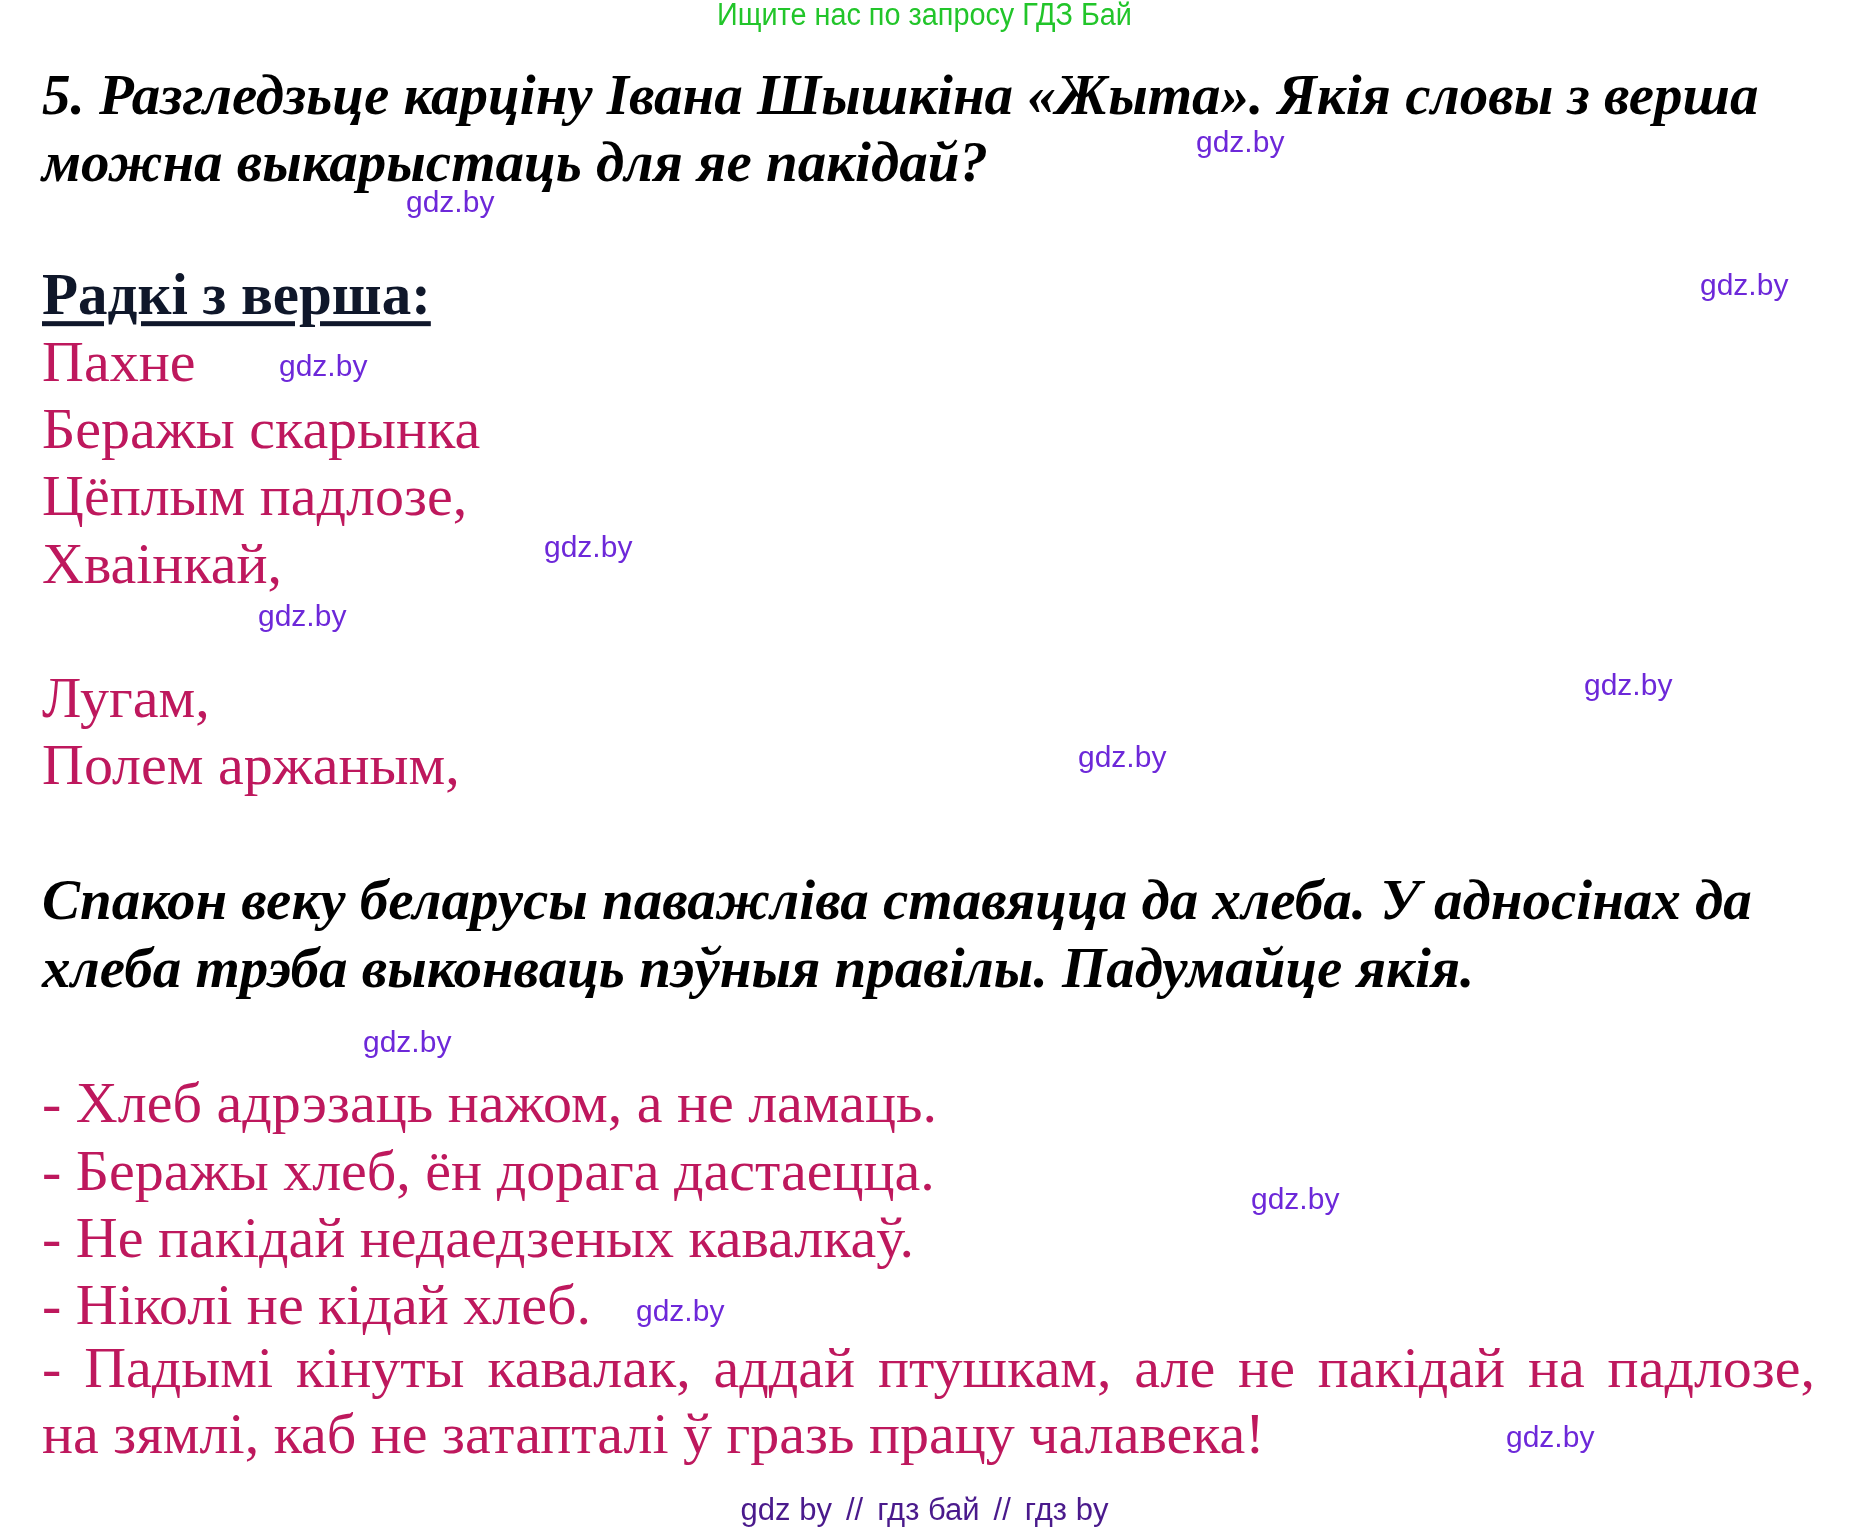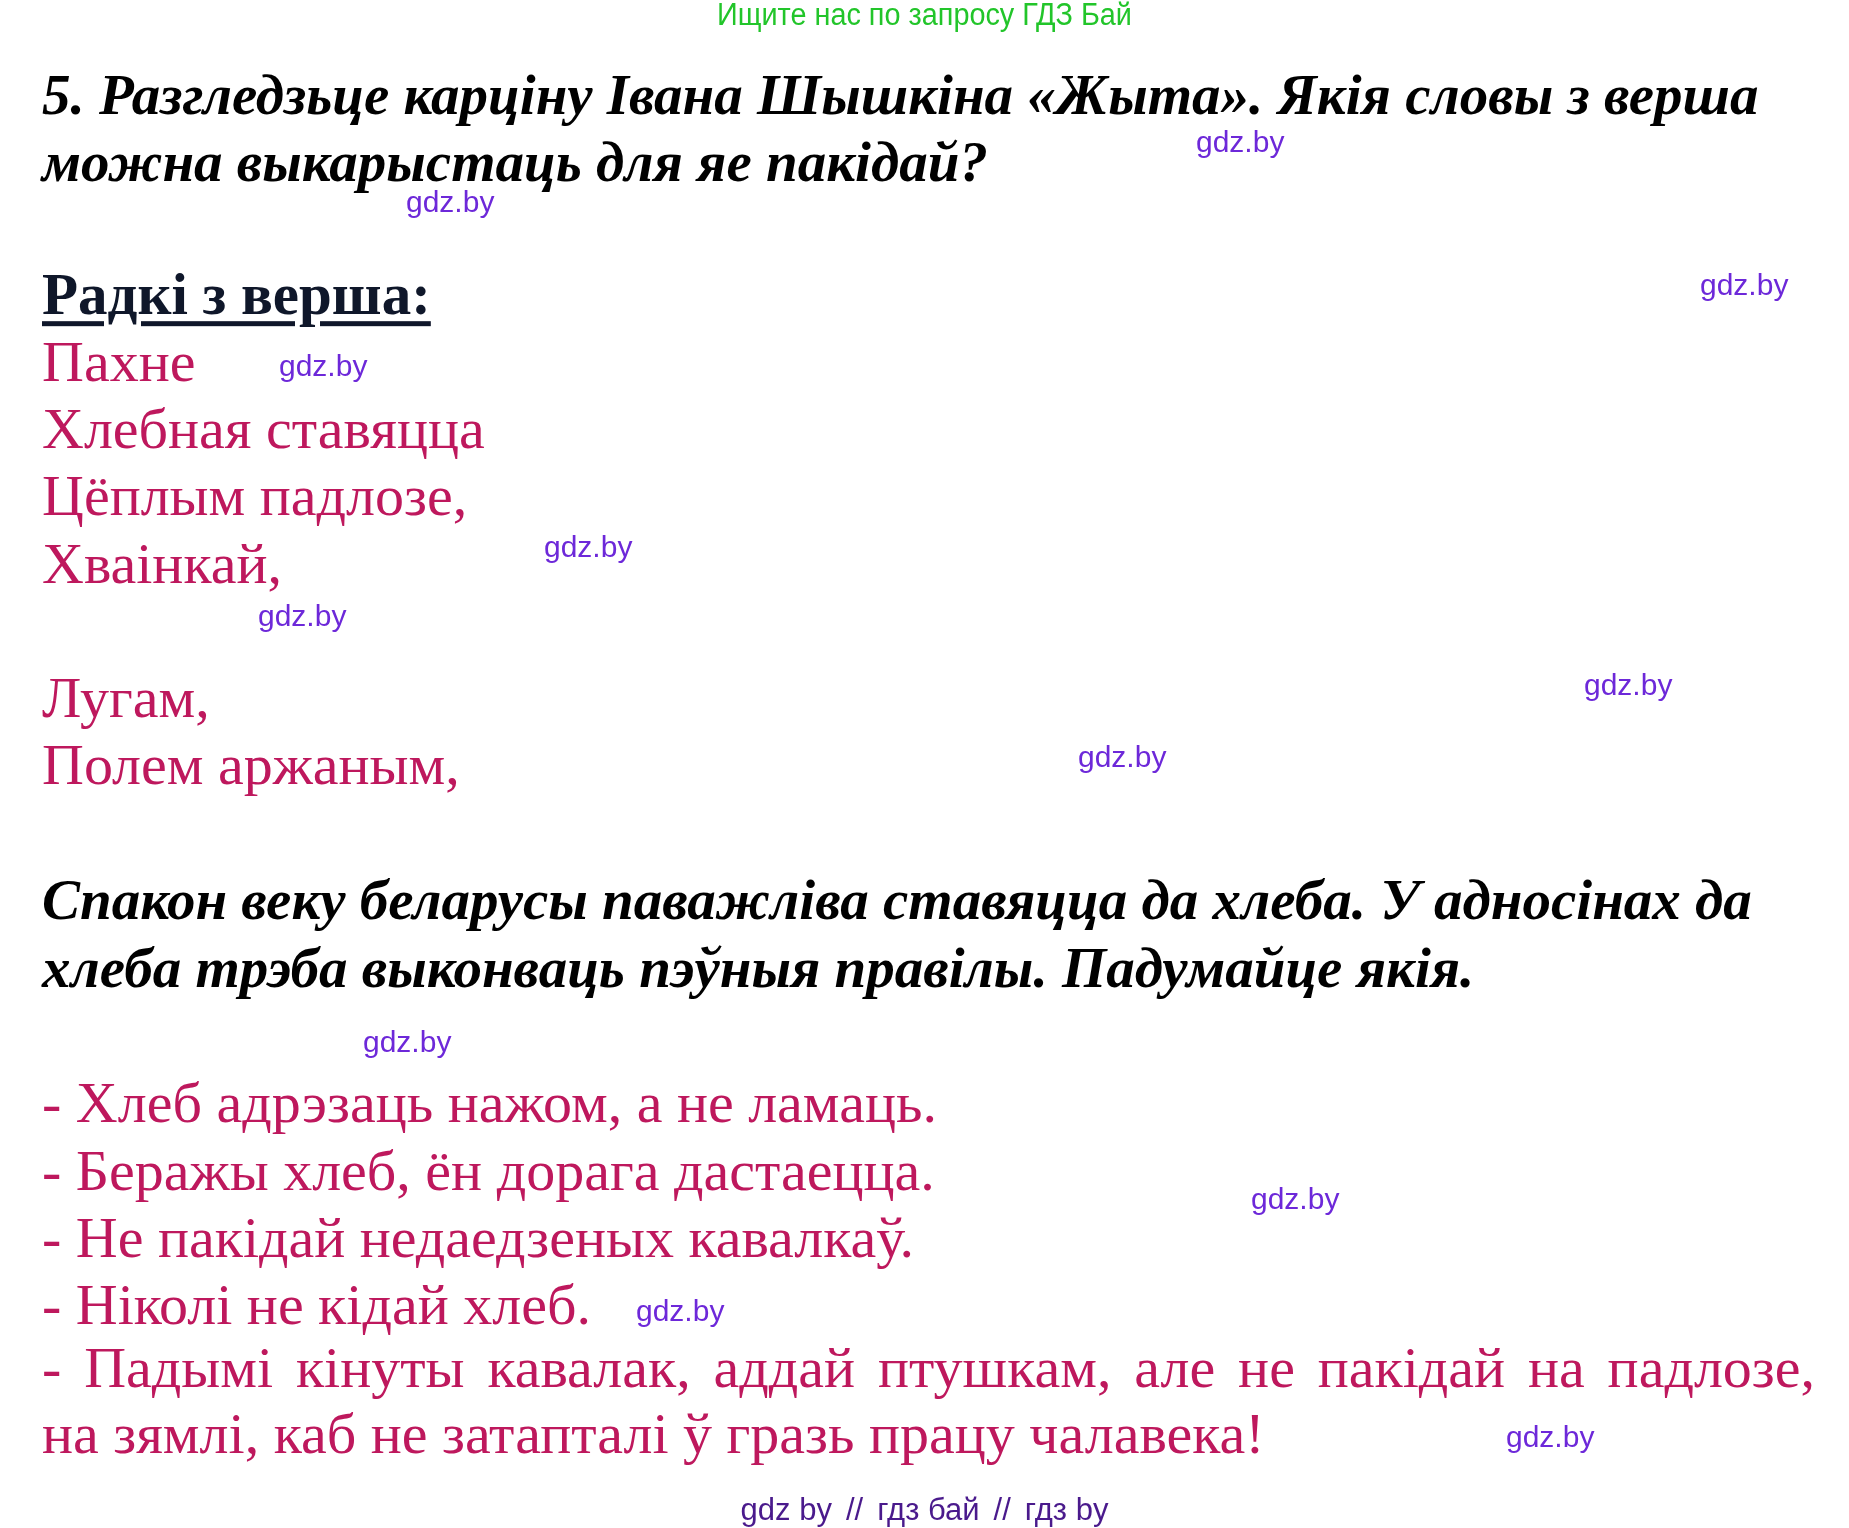--- a/index.html
+++ b/index.html
@@ -100,21 +100,21 @@
 </div>
 
 <div class="line" style="top:314px">
   <span class="serif-b-u">Радкі з верша:</span>
 </div>
 
 <div class="line" style="top:380px">
   <span class="serif-r">Пахне</span>
 </div>
 <div class="line" style="top:447px">
-  <span class="serif-r">Хлебная ставяцца</span>
+  <span class="serif-r">Беражы скарынка</span>
 </div>
 <div class="line" style="top:514px">
   <span class="serif-r">Цёплым падлозе,</span>
 </div>
 <div class="line" style="top:582px">
   <span class="serif-r">Хваінкай,</span>
 </div>
 
 <div class="line" style="top:716px">
   <span class="serif-r">Лугам,</span>

